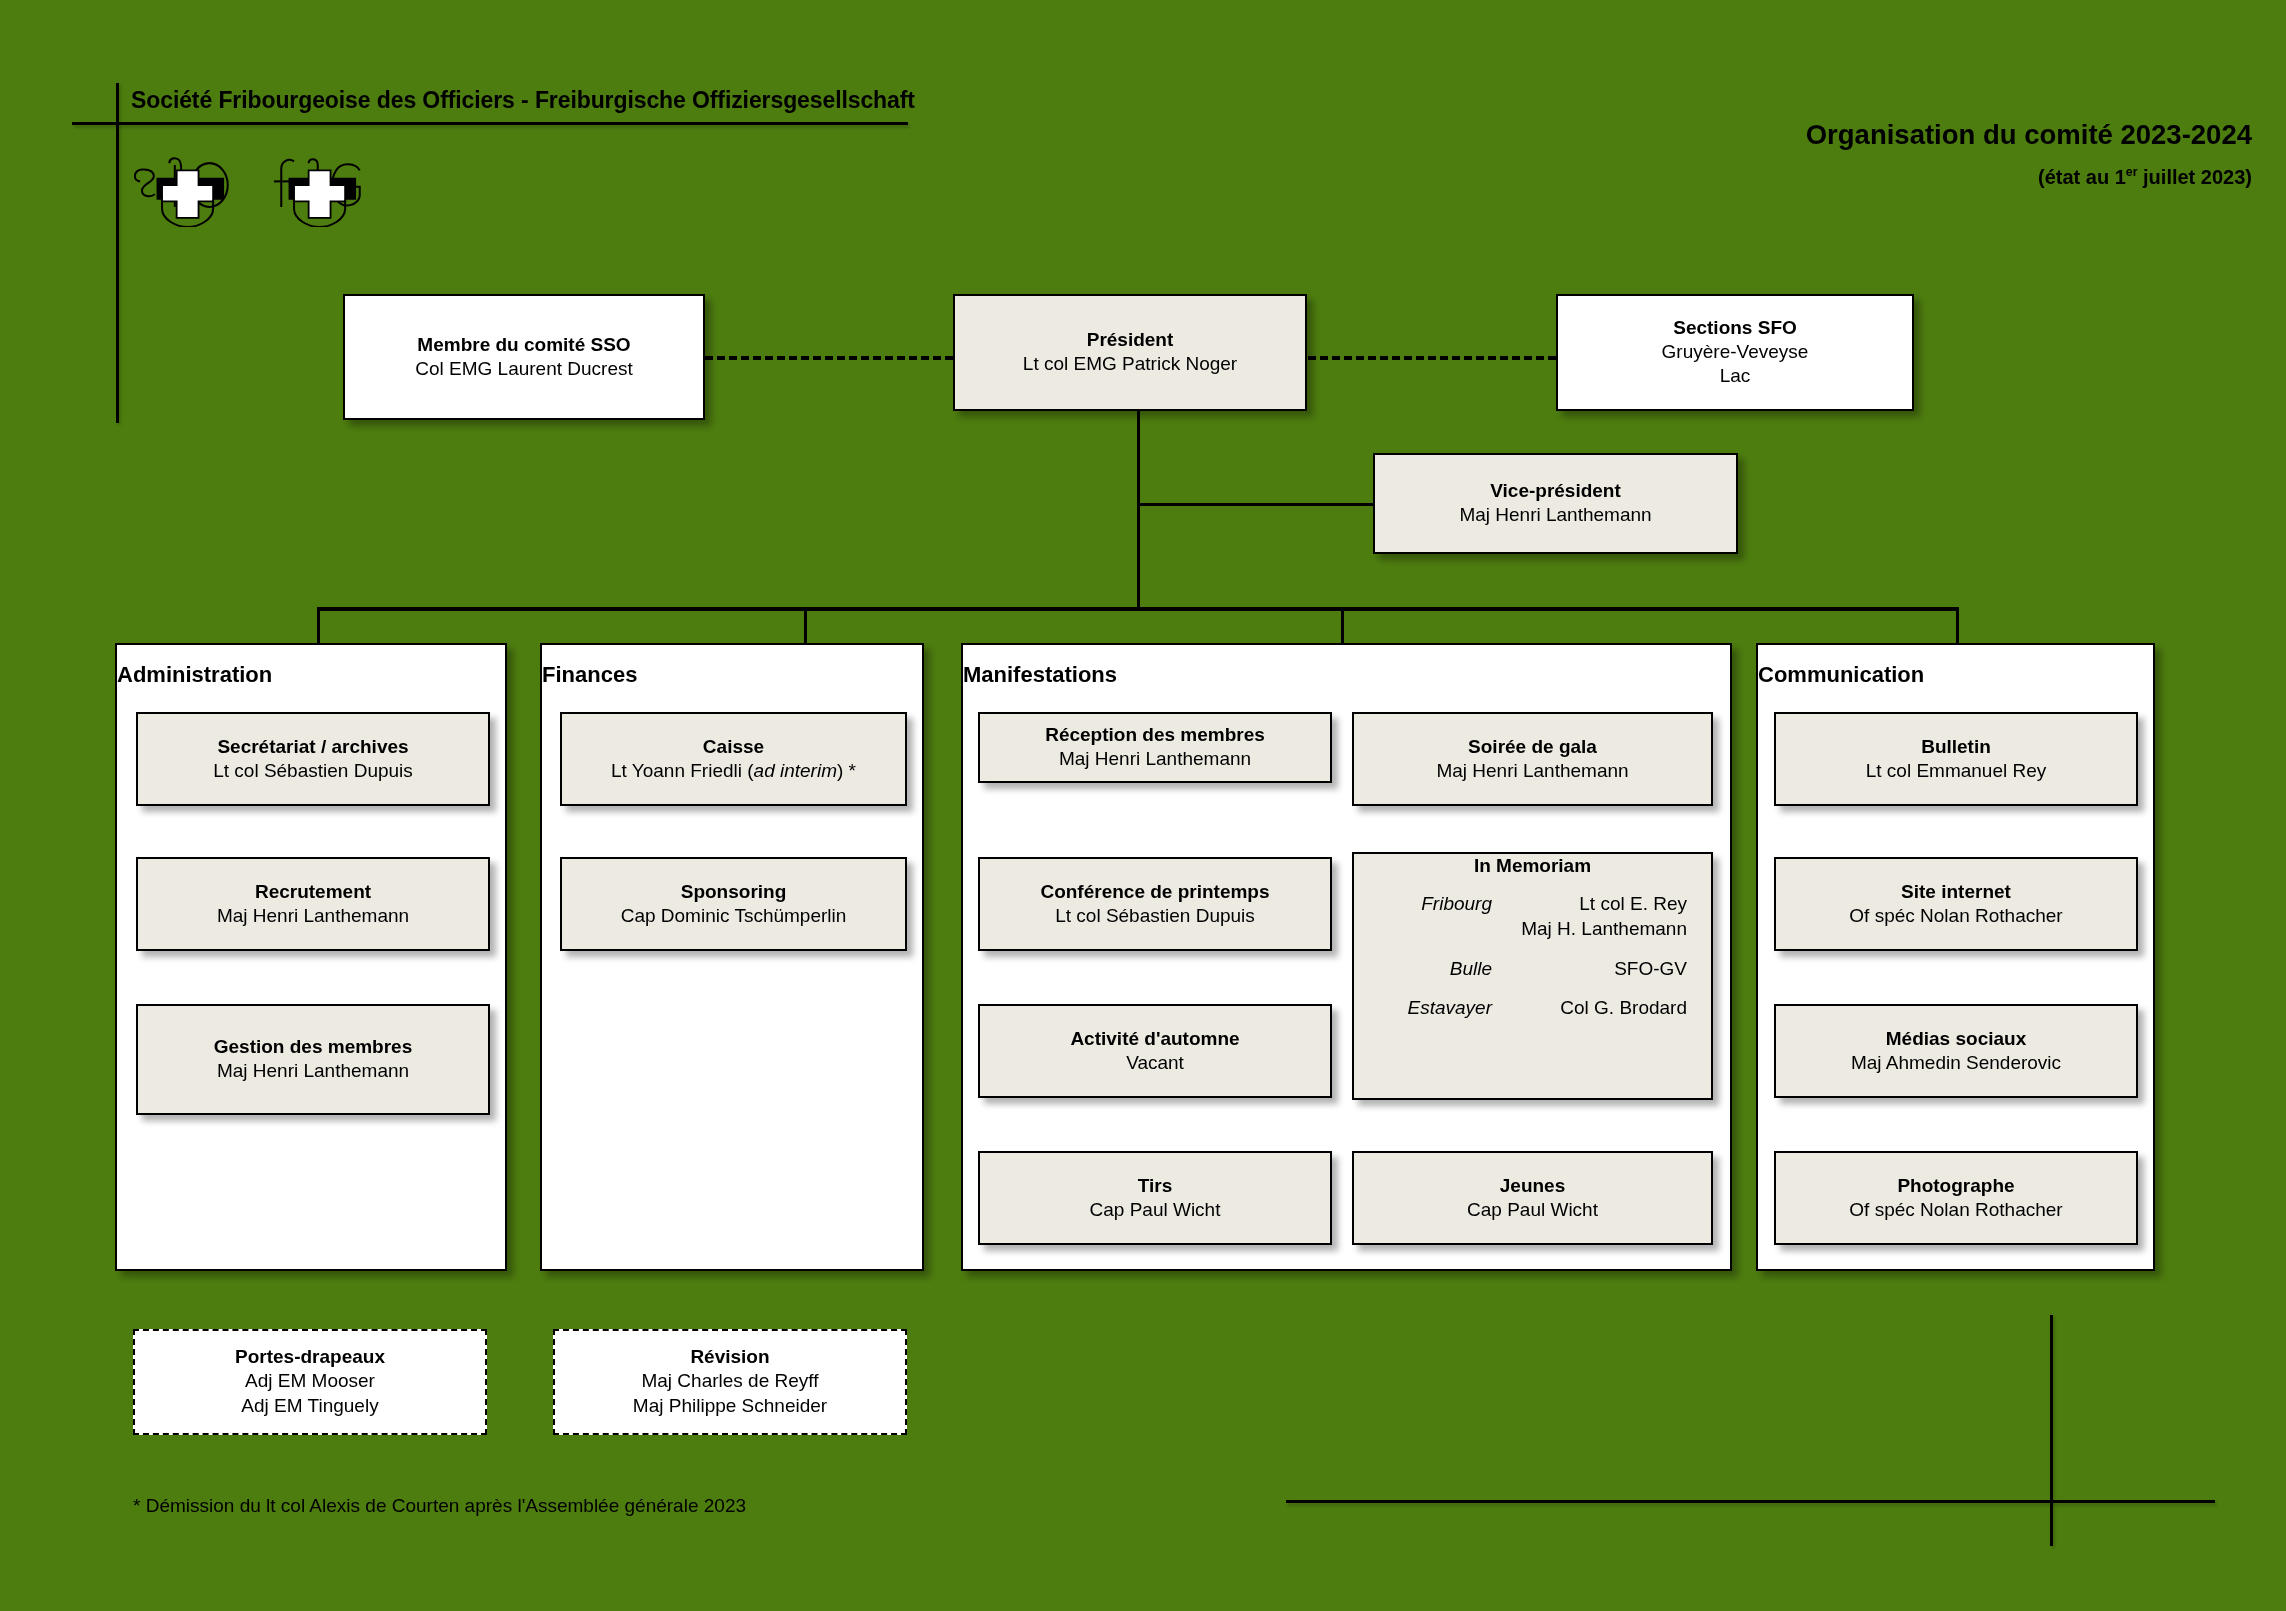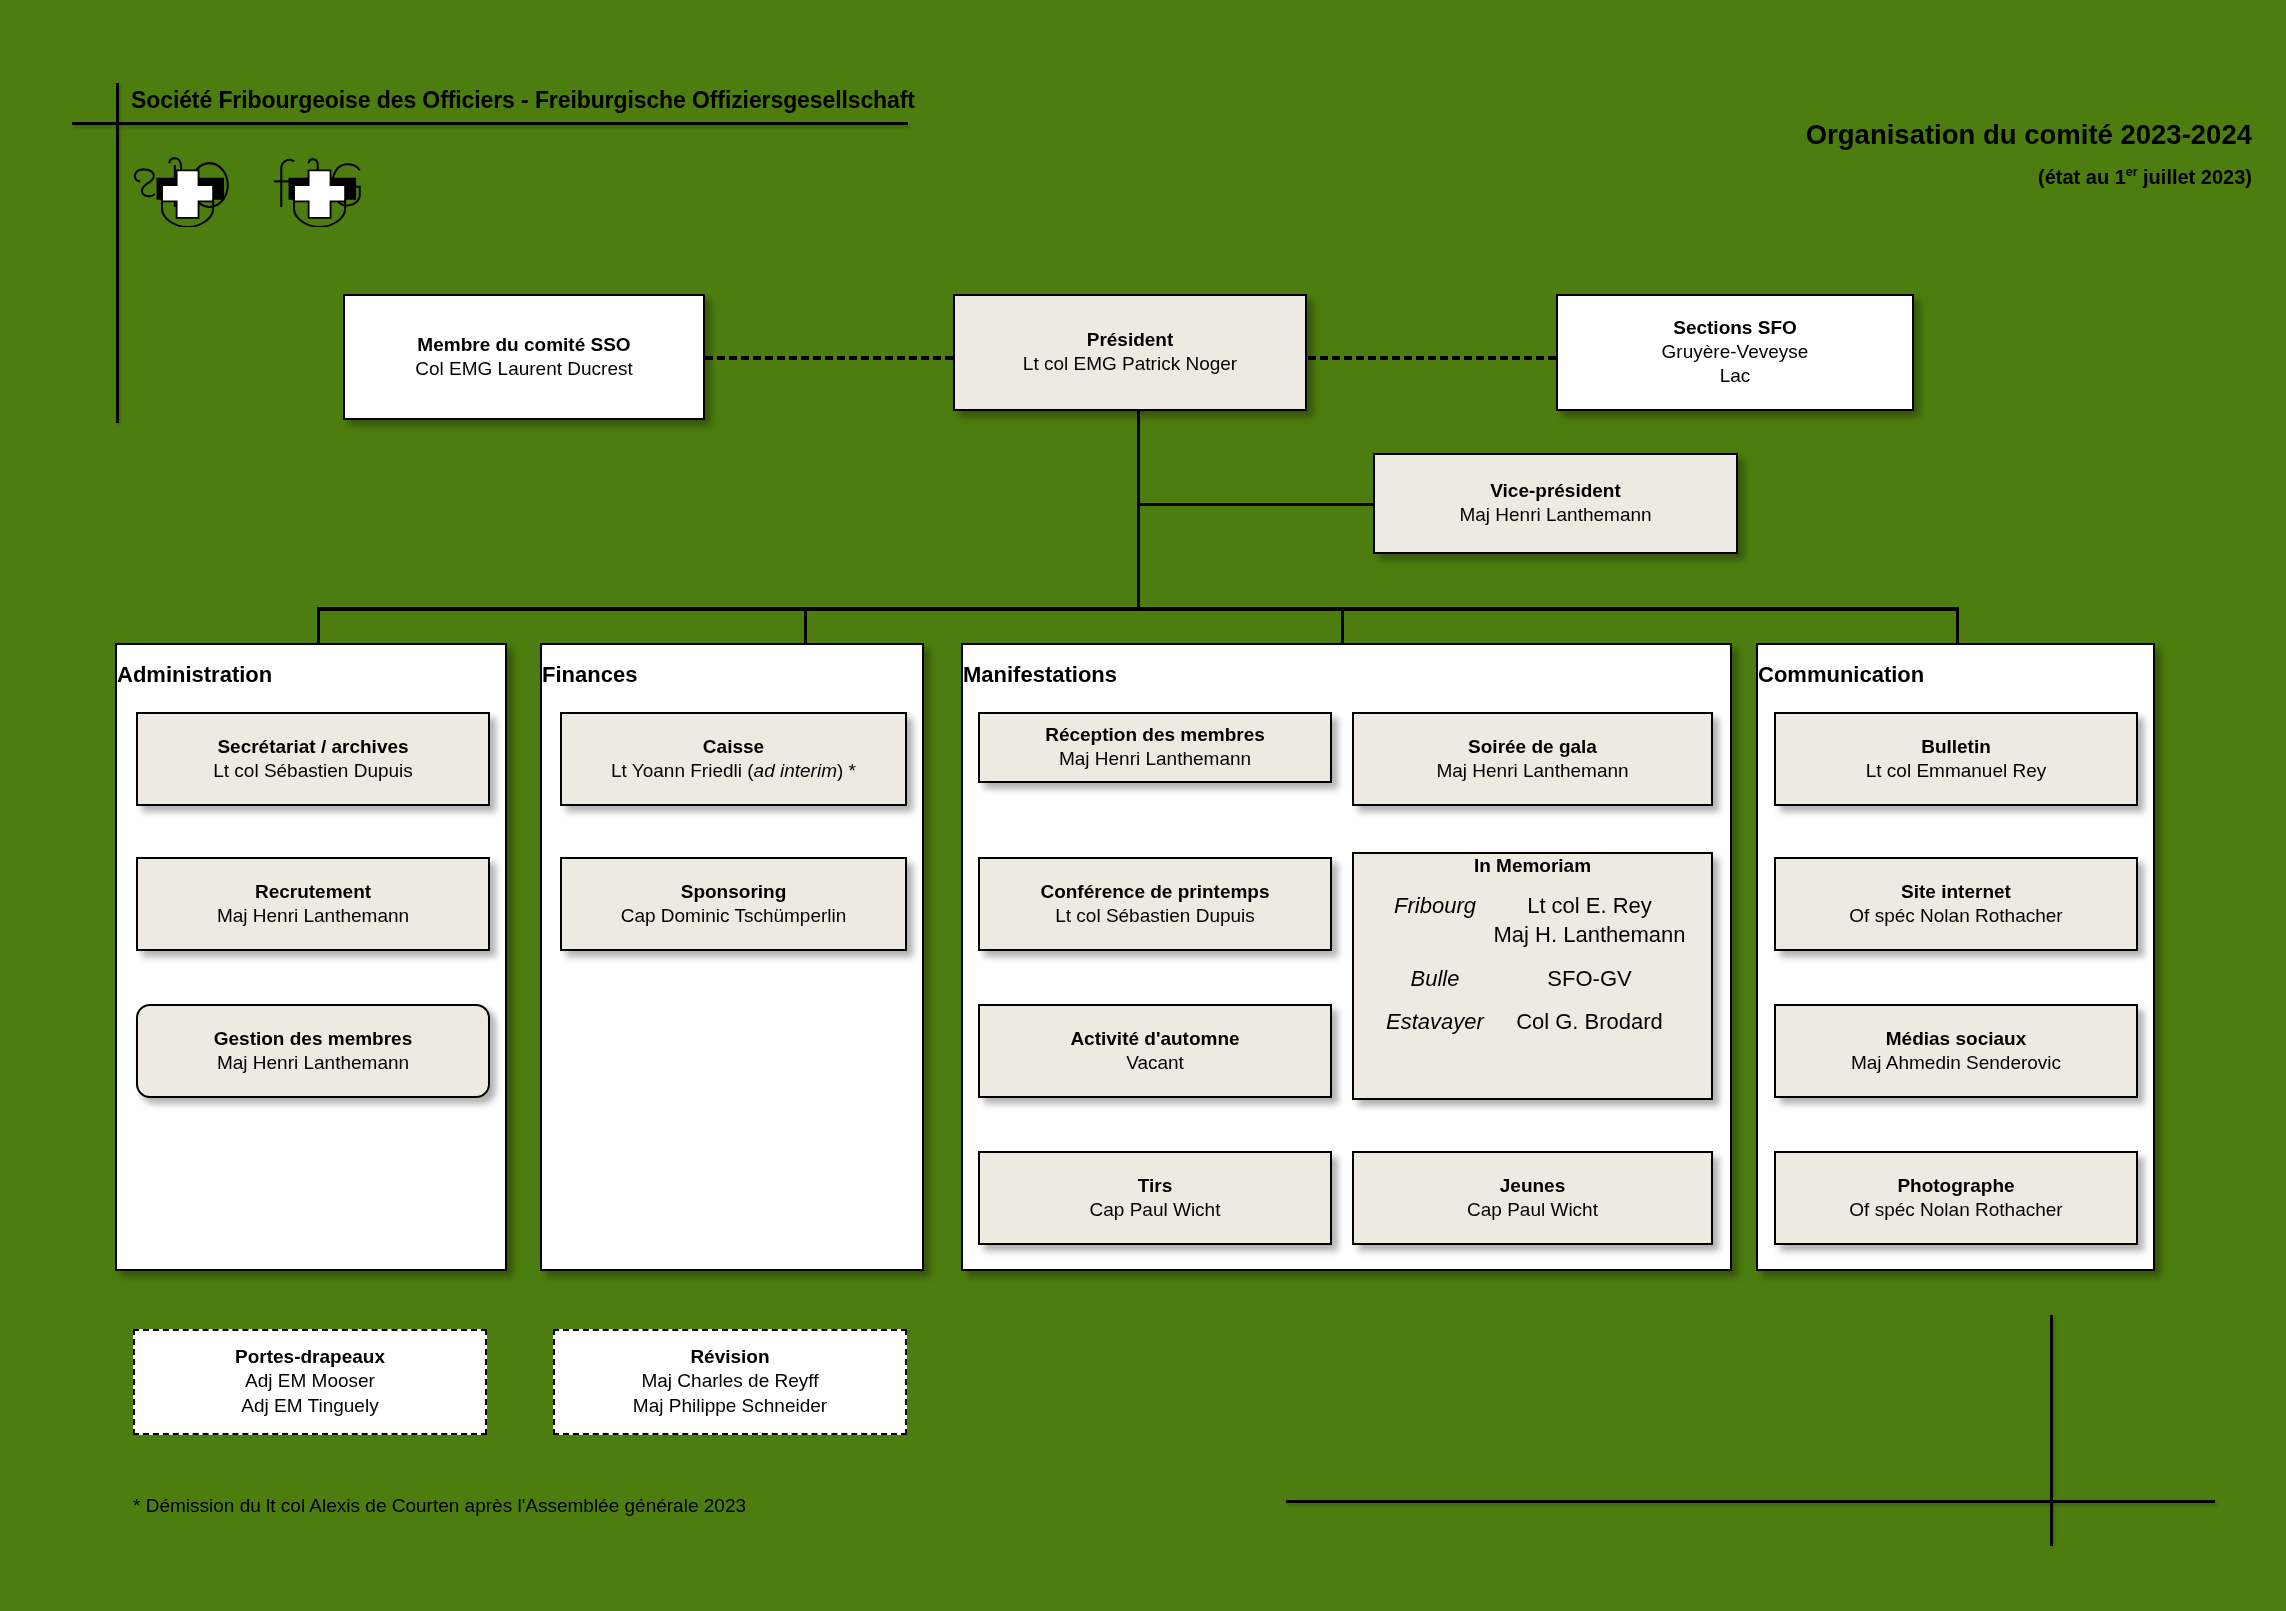--- a/index.html
+++ b/index.html
@@ -140,24 +140,24 @@
   
   .memo-body {
     margin-top: 13px;
     width: 100%;
     padding: 0 24px;
     box-sizing: border-box;
   }
   .memo-row {
     display: flex;
     align-items: flex-start;
-    font-size: 22px;
+    font-size: 19px;
     line-height: 1.32;
     margin-bottom: 14.7px;
-    text-align: center;
+    text-align: right;
   }
   .memo-row:last-child { margin-bottom: 0; }
   .memo-city {
     font-style: italic;
     width: 114px;
     flex: 0 0 114px;
   }
   .memo-names { flex: 1 1 auto; }
 
   .footnote {
@@ -255,21 +255,21 @@
     <div class="dept-title">Administration</div>
   </div>
   <div class="box beige" style="left:136px; top:712px; width:354px; height:94px;">
     <div class="ttl">Secrétariat / archives</div>
     <div class="sub">Lt col Sébastien Dupuis</div>
   </div>
   <div class="box beige" style="left:136px; top:857px; width:354px; height:94px;">
     <div class="ttl">Recrutement</div>
     <div class="sub">Maj Henri Lanthemann</div>
   </div>
-  <div class="box beige" style="left:136px; top:1004px; width:354px; height:94px;border-radius:14px;">
+  <div class="box beige" style="left:136px; top:1004px; width:354px; height:111px;">
     <div class="ttl">Gestion des membres</div>
     <div class="sub">Maj Henri Lanthemann</div>
   </div>
 
   <div class="dept" style="left:540px; top:643px; width:384px; height:628px;">
     <div class="dept-title">Finances</div>
   </div>
   <div class="box beige" style="left:560px; top:712px; width:347px; height:94px;">
     <div class="ttl">Caisse</div>
     <div class="sub"><span>Lt Yoann Friedli (</span><em>ad interim</em><span>) *</span></div>

